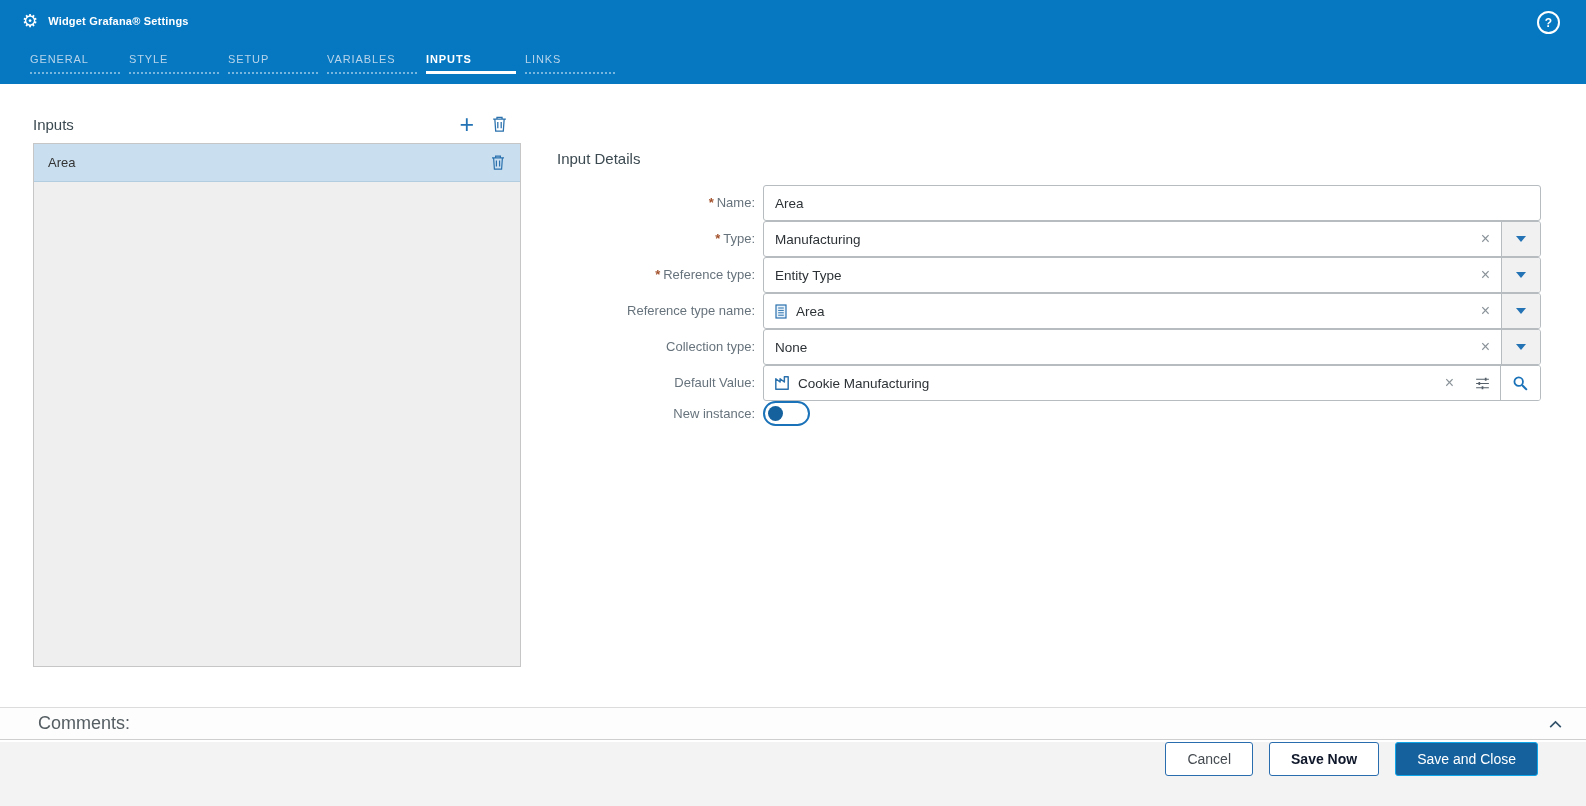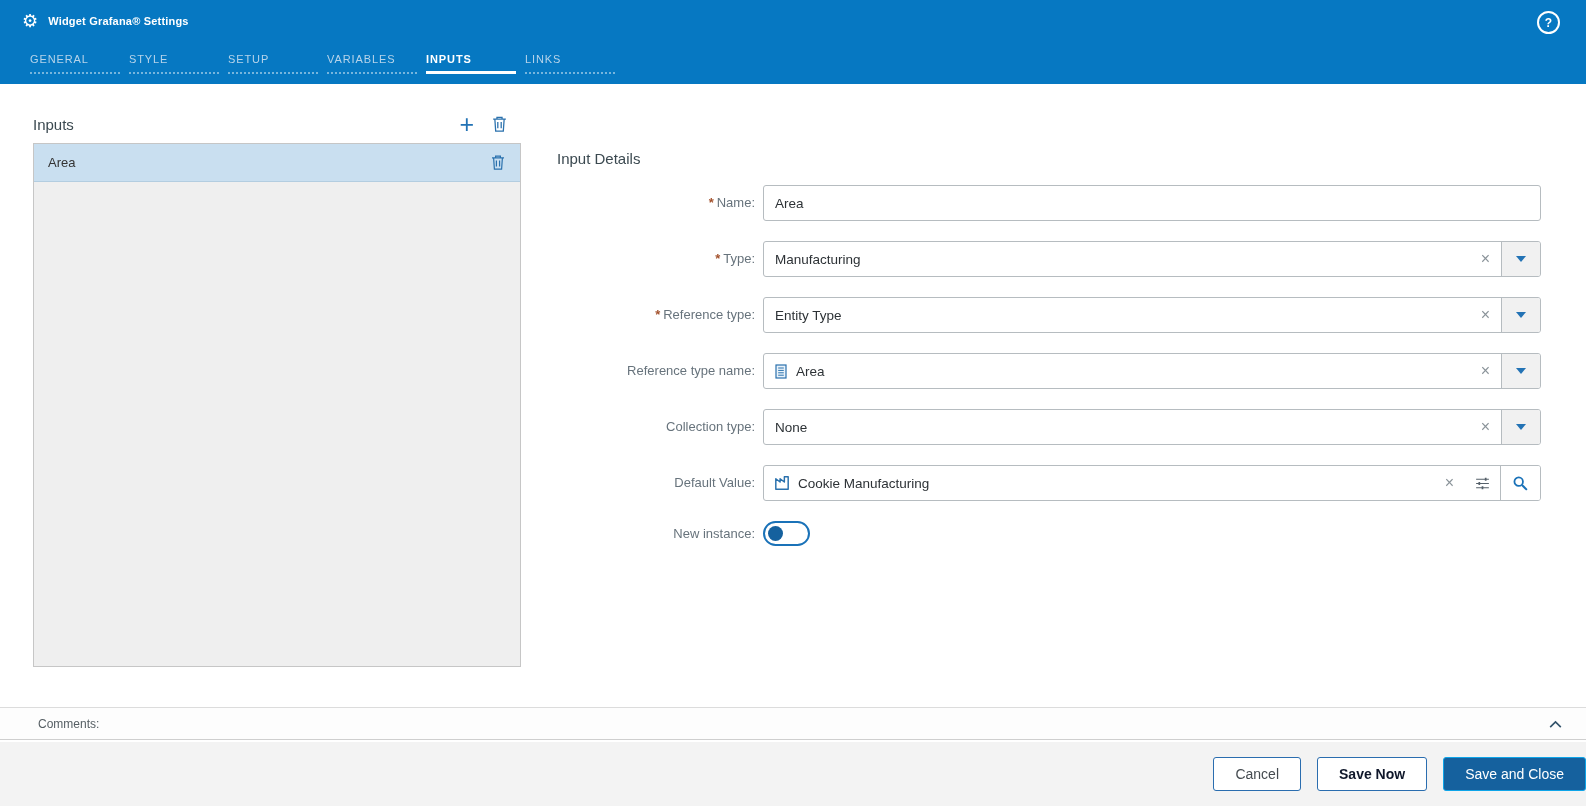--- a/index.html
+++ b/index.html
@@ -28,21 +28,21 @@
   .add-btn{font-size:25px;color:#2373b5;font-weight:400;line-height:20px;cursor:pointer;}
   .icon-btn{cursor:pointer;display:flex;align-items:center;}
   .list-box{border:1px solid #c6c6c6;height:522px;background:#efefef;}
   .list-row{height:37px;background:#c9dff0;display:flex;align-items:center;padding:0 14px;
             font-size:13px;color:#333;border-bottom:1px solid #b3cde0;cursor:pointer;}
   .list-row .icon-btn{margin-left:auto;}
 
   
   .right-panel{position:absolute;left:557px;top:105px;width:984px;}
   .details-title{font-size:15px;color:#3b4950;height:38px;line-height:24px;margin-top:42px;}
-  .form-row{display:flex;margin-bottom:20px;}
+  .form-row{display:flex;margin-bottom:0;}
   .form-label{width:198px;text-align:right;padding-right:8px;font-size:13px;color:#67737c;line-height:36px;white-space:nowrap;}
   .req{color:#a3512c;font-weight:700;margin-right:3px;}
   .field{flex:1;height:36px;border:1px solid #b6bcc0;border-radius:3px;background:#fff;
          display:flex;align-items:center;font-size:13.5px;color:#2d3236;box-sizing:border-box;overflow:hidden;}
   input.text-input{flex:1;height:34px;border:none;outline:none;padding:0 11px;font-size:13.5px;color:#2d3236;
                    font-family:"Liberation Sans", sans-serif;background:transparent;}
   .field-text{flex:1;padding:0 11px;white-space:nowrap;}
   .field-text.with-icon{padding-left:7px;}
   .clear-btn{color:#8a9399;font-size:16px;padding:0 11px;cursor:pointer;line-height:1;}
   .dd-btn{width:38px;align-self:stretch;border-left:1px solid #b6bcc0;background:#f1f1f1;
@@ -55,26 +55,26 @@
 
   
   .toggle-row{align-items:center;}
   .toggle-row .form-label{line-height:24px;}
   .toggle{position:relative;width:43px;height:21px;border:2px solid #1a72b8;border-radius:13px;background:#fff;cursor:pointer;}
   .knob{position:absolute;left:3px;top:3px;width:15px;height:15px;border-radius:50%;background:#15619e;}
 
   
   .comments{position:absolute;left:0;right:0;top:707px;height:33px;background:#fdfdfd;
             border-top:1px solid #dcdcdc;border-bottom:1px solid #cfcfcf;display:flex;align-items:center;
-            padding-left:38px;box-sizing:border-box;font-size:12px;color:#555e63;}
+            padding-left:38px;box-sizing:border-box;font-size:18px;color:#555e63;}
   .collapse-btn{position:absolute;right:22px;top:8px;cursor:pointer;display:flex;}
 
   
   .footer{position:absolute;left:0;right:0;top:742px;height:64px;background:#f3f3f3;
-          display:flex;align-items:center;justify-content:flex-end;gap:16px;box-sizing:border-box;}
+          display:flex;justify-content:flex-end;gap:16px;padding-right:48px;box-sizing:border-box;}
   .btn{height:34px;border-radius:3px;font-size:14px;padding:0 21px;cursor:pointer;
        font-family:"Liberation Sans", sans-serif;display:flex;align-items:center;justify-content:center;}
   .btn-outline{background:#fff;border:1px solid #2a6daf;}
   .btn-cancel{color:#454b50;}
   .btn-savenow{color:#0f172a;font-weight:bold;}
   .btn-primary{background:#15619e;border:1px solid #0ea5e9;color:#fff;}
 </style>
 </head>
 <body>
 

